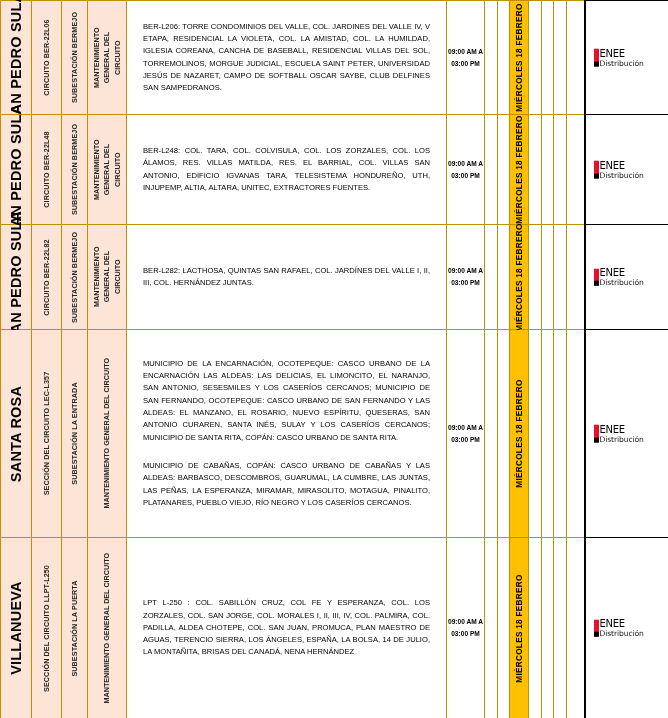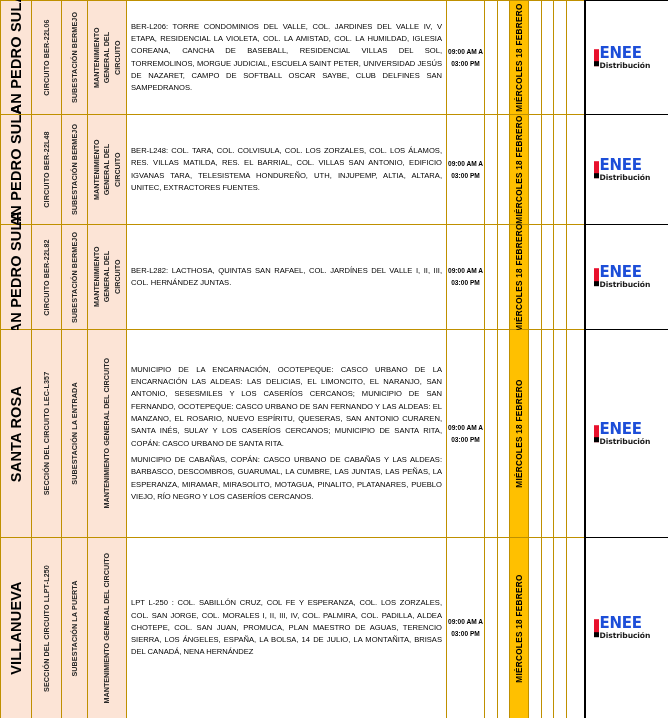--- a/index.html
+++ b/index.html
@@ -80,21 +80,21 @@
   
   .desc {
     background: #ffffff;
     padding: 4px 6px 4px 5px;
     font-size: 7.6px;
     line-height: 1.62;
     color: #000;
     text-align: justify;
     text-justify: inter-word;
   }
-  .desc p { margin: 4px; }
+  .desc p { margin: 16px; }
 
   
   .time {
     background: #ffffff;
     text-align: center;
     font-size: 6.6px;
     font-weight: bold;
     color: #000;
     line-height: 1.75;
     padding: 0 1px;
@@ -150,30 +150,30 @@
   .logo-bar::after {
     content: "";
     position: absolute;
     left: 0; bottom: -0.5px;
     width: 5px; height: 5px;
     background: #000;
   }
   .logo-text { line-height: 1; }
   .logo-enee {
     font-family: "DejaVu Sans", sans-serif;
-    font-size: 15px;
-    font-weight: bold;
-    color: #1d4ed8;
+    font-size: 10px;
+    font-weight: normal;
+    color: #000000;
     letter-spacing: -0.3px;
     display: block;
   }
   .logo-dist {
     font-family: "DejaVu Sans", sans-serif;
     font-size: 7.6px;
-    font-weight: bold;
+    font-weight: normal;
     color: #1a1a1a;
     letter-spacing: -0.1px;
     display: block;
     margin-top: 1px;
   }
 </style>
 </head>
 <body>
 
 <div id="sheet">

